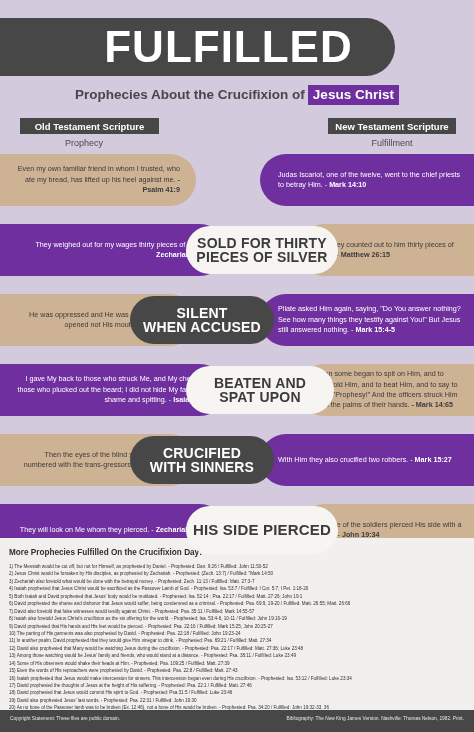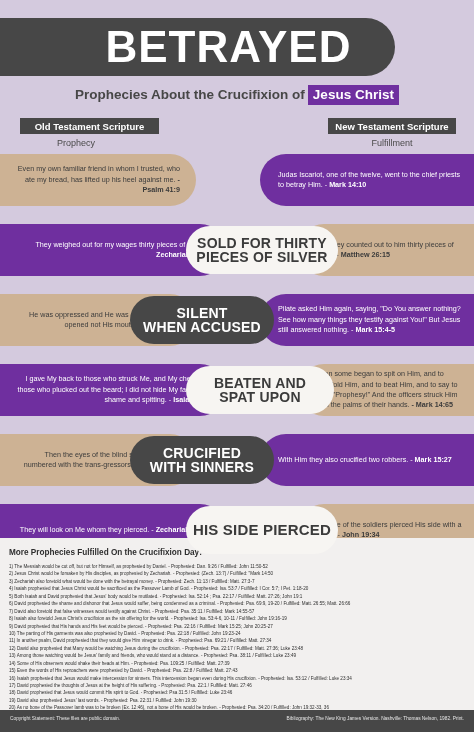--- a/index.html
+++ b/index.html
@@ -63,21 +63,21 @@
     white-space: nowrap;
   }
   #colhead-ot { left: 20px;  top: 118px; width: 139px; }
   #colhead-nt { left: 328px; top: 118px; width: 128px; }
 
   .colsub {
     position: absolute; top: 136px; height: 14px;
     display: flex; align-items: center; justify-content: center;
   }
   .colsub span { font-size: 9px; color: #4a4a4a; }
-  #colsub-ot { left: 12px;  width: 128px; }
+  #colsub-ot { left: 20px;  width: 128px; }
   #colsub-nt { left: 328px; width: 128px; }
 
   
   .row {
     position: absolute;
     left: 0; width: 474px;
     height: 52px;
   }
   .band {
     position: absolute; top: 0; height: 52px;
@@ -161,21 +161,21 @@
     position: absolute; right: 10px; top: 6px;
     font-size: 4.8px; color: #e8e8e8;
   }
 </style>
 </head>
 <body>
 
 <div id="page">
 
   <div class="title-bar">
-    <div class="title-text">BETRAYED</div>
+    <div class="title-text">FULFILLED</div>
   </div>
 
   <div class="subtitle-row">
     <div class="subtitle">
       <span>Prophecies About the Crucifixion of</span><span class="hl">Jesus Christ</span>
     </div>
   </div>
 
   <div class="colhead" id="colhead-ot">
     <span>Old Testament Scripture</span>

